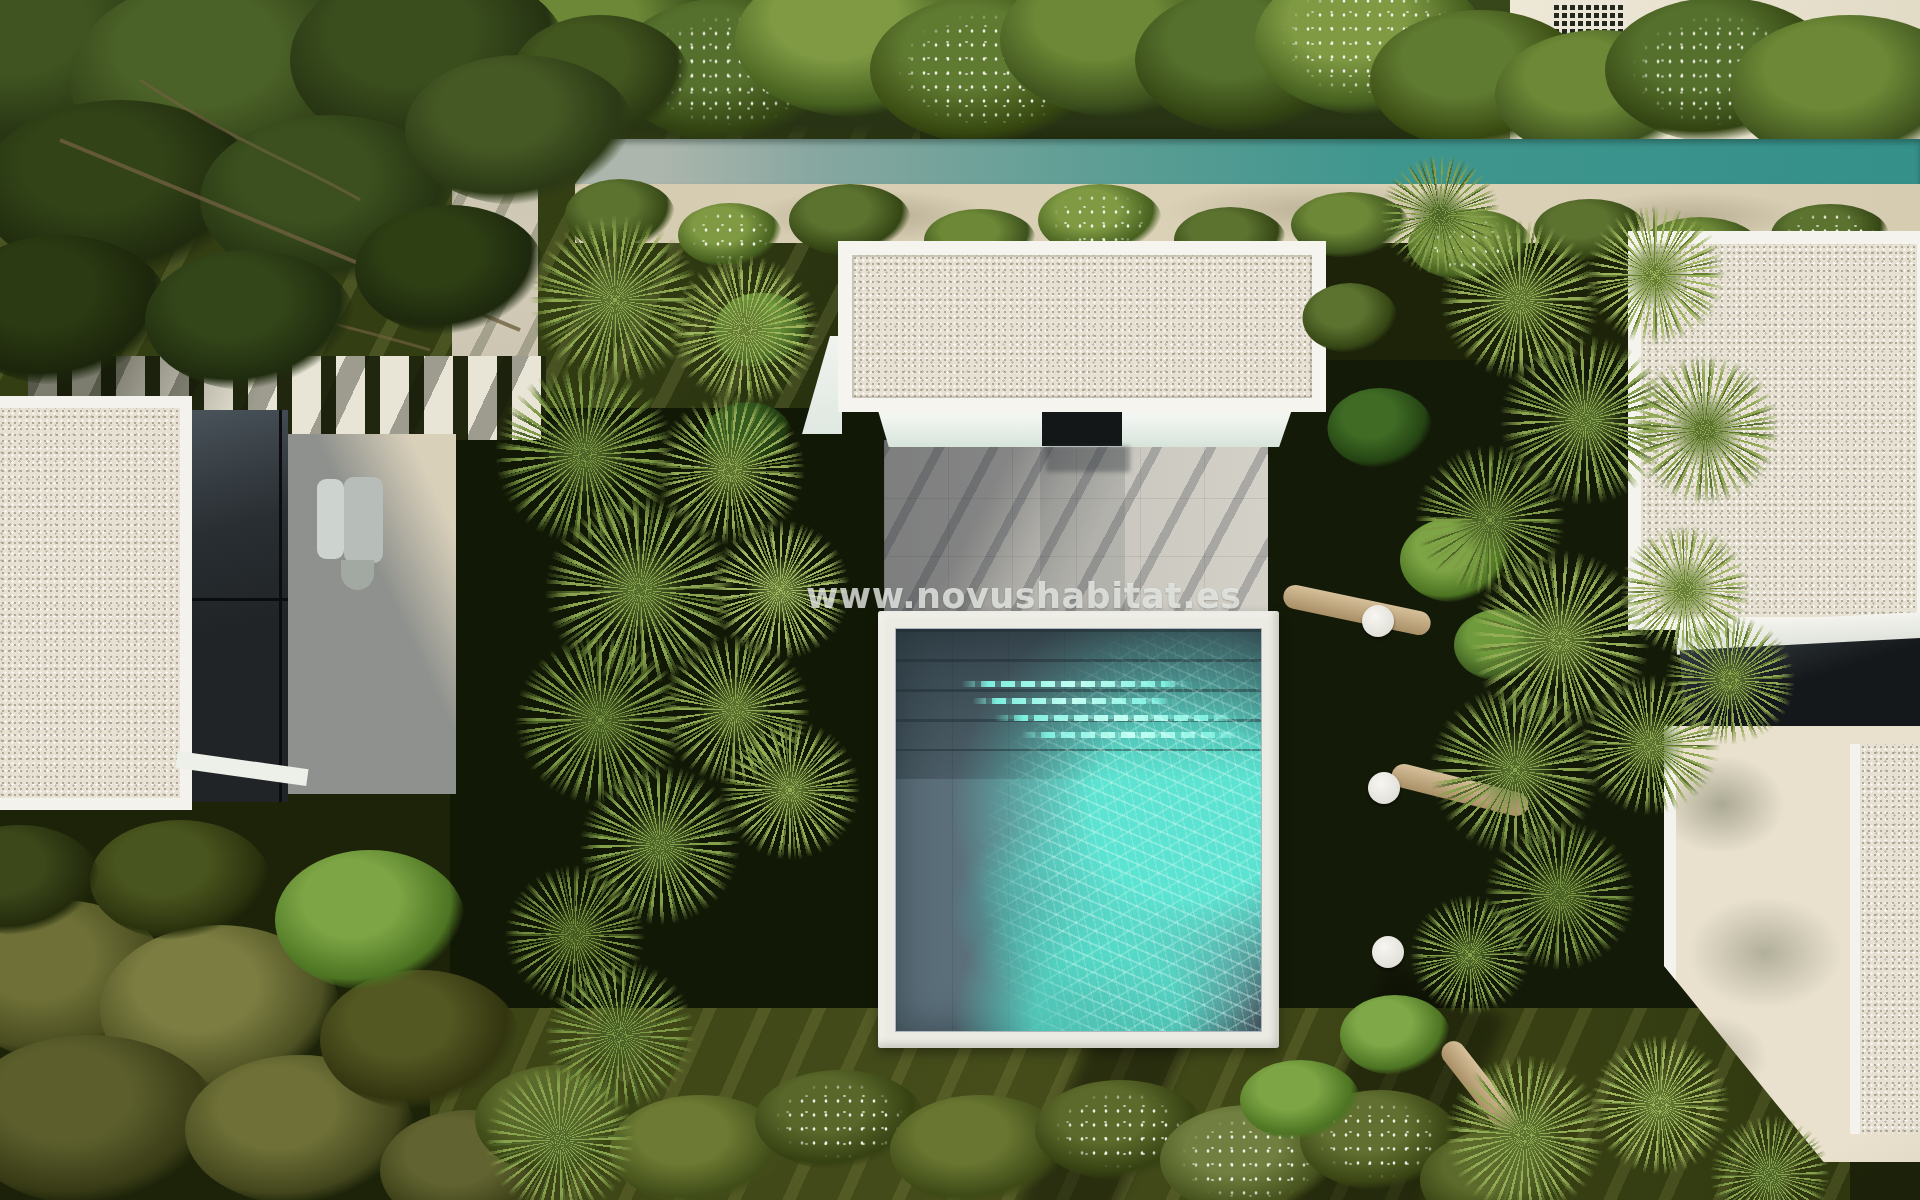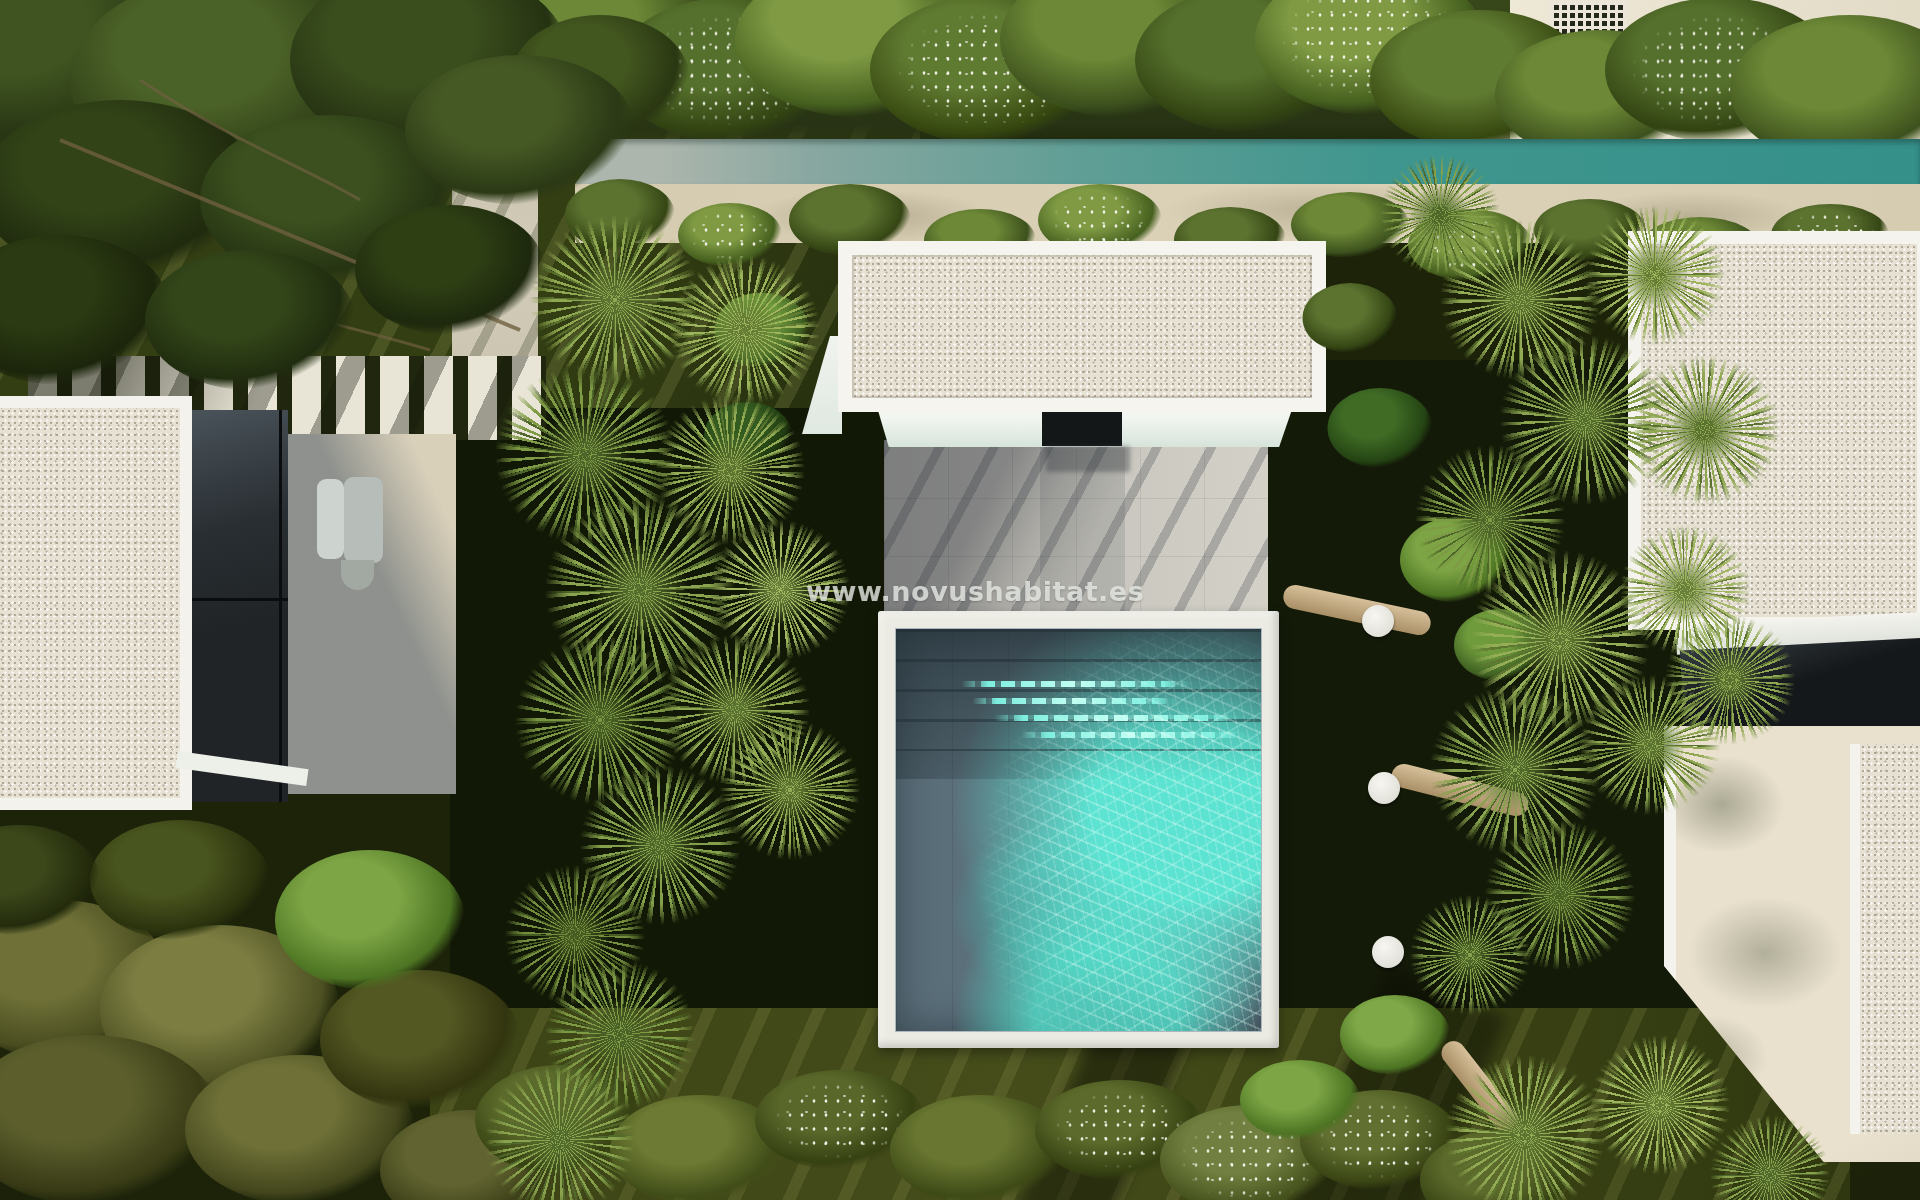--- a/index.html
+++ b/index.html
@@ -149,21 +149,21 @@
   .cush{position:static;background:linear-gradient(135deg,#f4f2ec,#dcdad0);border-radius:9px;
         box-shadow:0 2px 3px rgba(0,0,0,.45);}
   .sidetable{width:32px;height:32px;border-radius:50%;
     background:radial-gradient(circle at 40% 35%,#f7f6f1,#d8d7cf);box-shadow:0 2px 3px rgba(0,0,0,.5);}
   .trunk{height:24px;border-radius:12px;background:linear-gradient(180deg,#d6c09a,#a98f66);}
 
   
   #branches{left:0;top:0;}
   #vignette{inset:0;pointer-events:none;
     background:radial-gradient(120% 120% at 50% 40%,rgba(0,0,0,0) 60%,rgba(5,8,2,.35) 100%);}
-  #watermark{left:806px;top:576px;font-size:27px;font-weight:700;letter-spacing:.5px;
+  #watermark{left:806px;top:576px;font-size:35px;font-weight:700;letter-spacing:.5px;
     color:rgba(236,238,234,.78);text-shadow:0 1px 2px rgba(40,45,40,.25);white-space:nowrap;}
 </style>
 </head>
 <body>
 
 <div id="stage">
 
   <div class="lawn"></div>
   <div class="lawn-tl"></div>
   <div class="lawn-dkl"></div>

